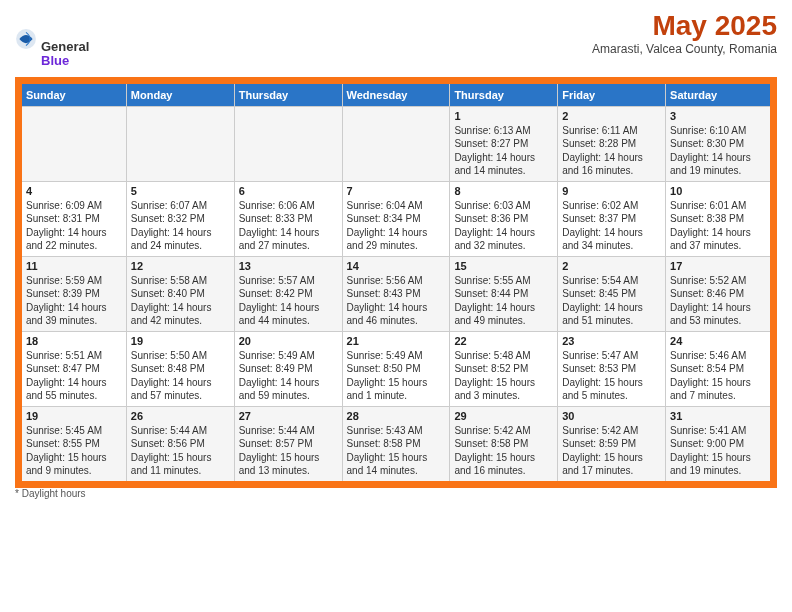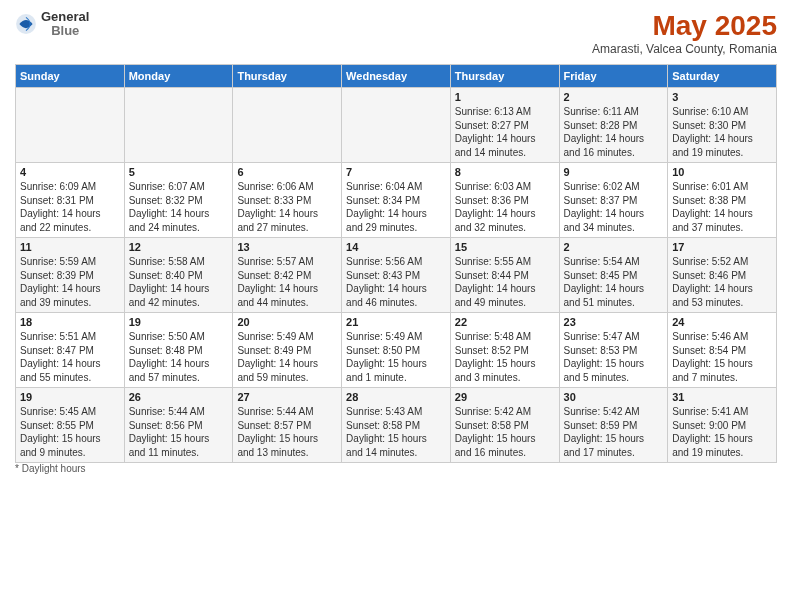--- a/index.html
+++ b/index.html
@@ -26,43 +26,43 @@
       display: flex;
       align-items: center;
     }
     .logo-text {
       display: flex;
       flex-direction: column;
       font-size: 13px;
       font-weight: bold;
       line-height: 1.1;
     }
-    .logo-general { color: #333; }
-    .logo-blue { color: #737373; text-align: center; }
+    .logo-general { color: #333; margin-top: 30px; }
+    .logo-blue { color: #6d28d9; }
     .logo-icon {
       width: 22px;
       height: 22px;
       margin-right: 4px;
     }
     .title-block {
       text-align: right;
     }
     .month-title {
       font-size: 28px;
       font-weight: bold;
       color: #c2410c;
     }
     .location {
       font-size: 12px;
       color: #444;
     }
     .calendar {
       width: 100%;
       border-collapse: collapse;
-      border: 1px solid #f97316;
+      border: 7px solid #f97316;
     }
     .calendar th {
       background-color: #2a75c7;
       color: #fff;
       font-size: 11px;
       font-weight: bold;
       padding: 5px 4px;
       text-align: left;
       border: 1px solid #ccc;
     }

